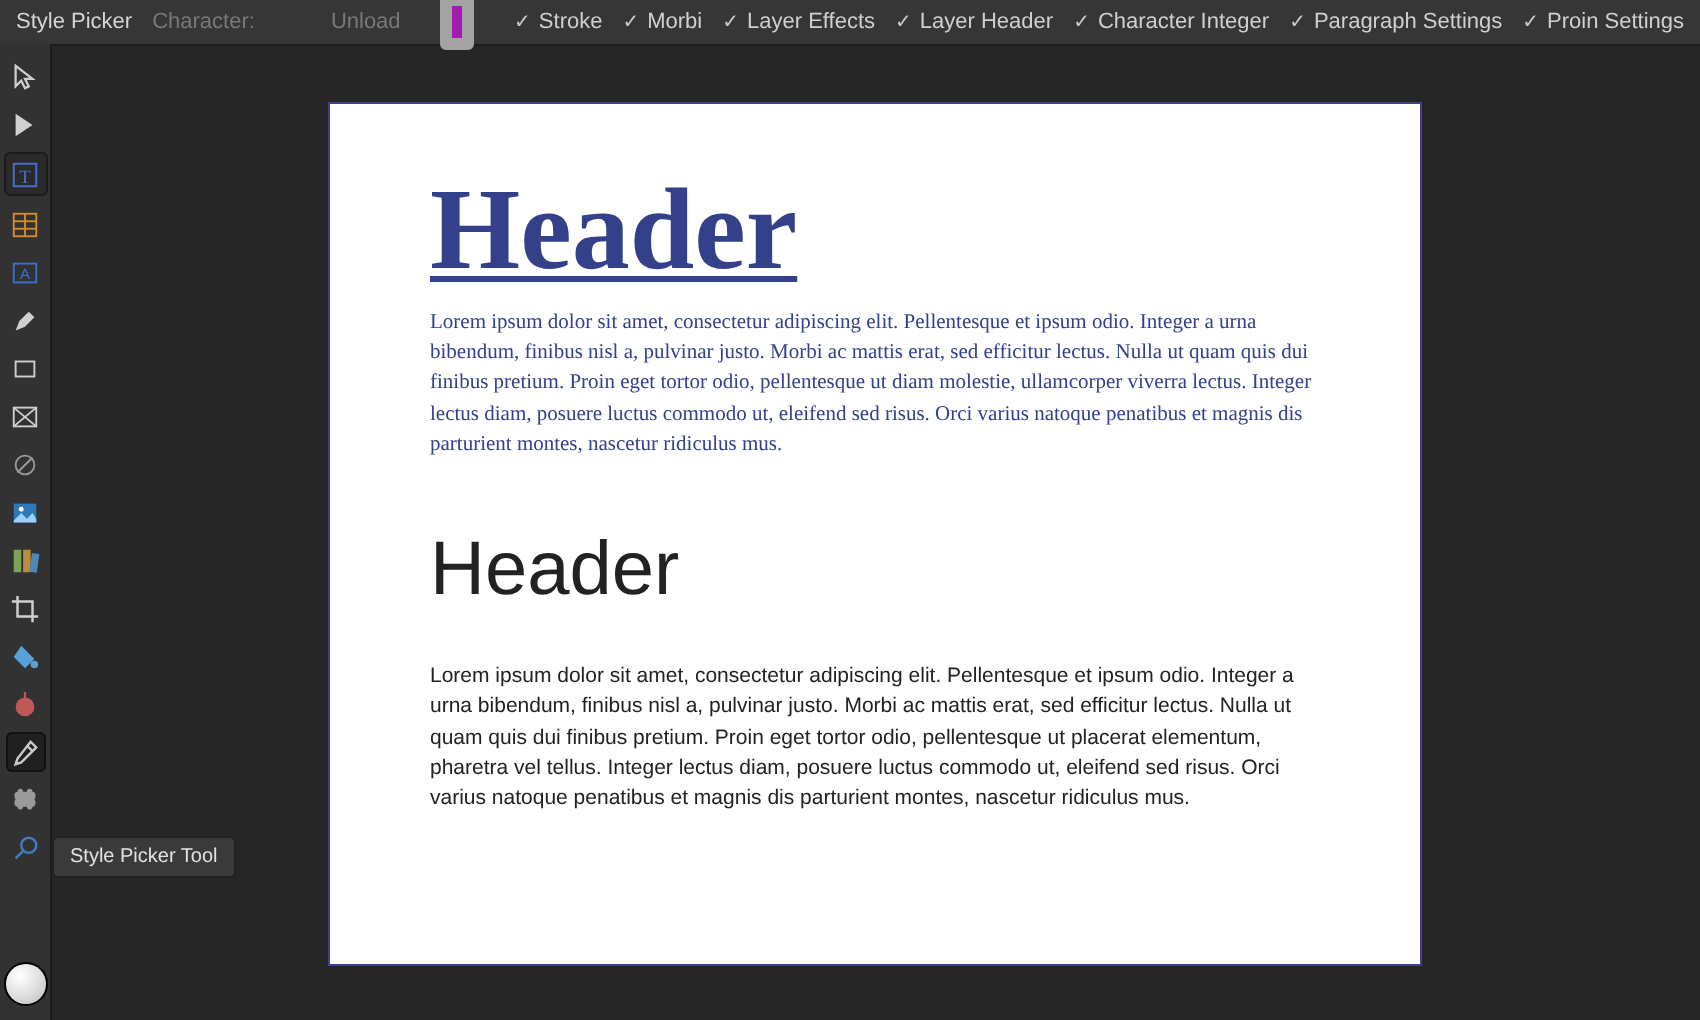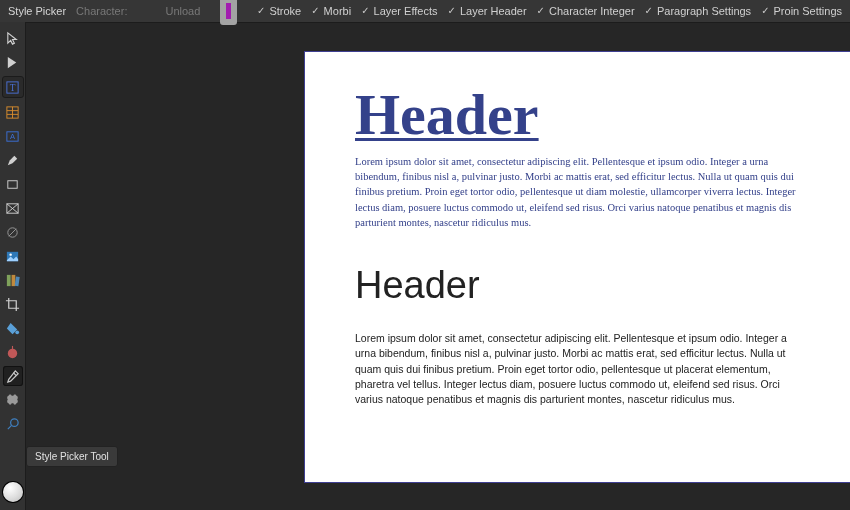--- a/index.html
+++ b/index.html
@@ -100,33 +100,32 @@
     left:26px;
     top:418px;
     background:#3a3a3a;
     color:#e2e2e2;
     font-size:10px;
     padding:4px 8px;
     border-radius:3px;
     border:1px solid #222;
     white-space:nowrap;
     z-index:10;
-    margin-top:28px;
   }
 
   
   .viewport{
     position:absolute;
     top:22px;
     left:25px;
     right:0;
     bottom:0;
     display:flex;
     align-items:flex-start;
-    justify-content:flex-end;
+    justify-content:center;
     padding:30px 0 0 0;
   }
   .page{
     width:545px;
     height:430px;
     background:#ffffff;
     box-shadow:0 0 0 1px #3f3f92;
     position:relative;
     overflow:hidden;
   }

